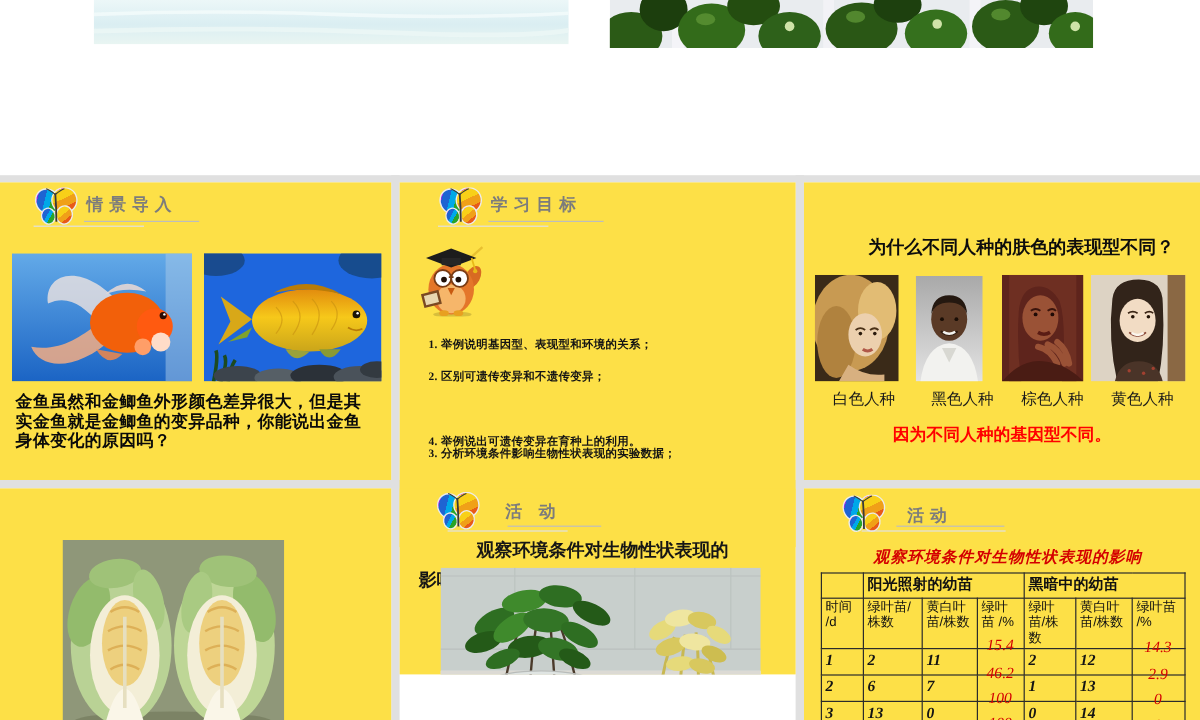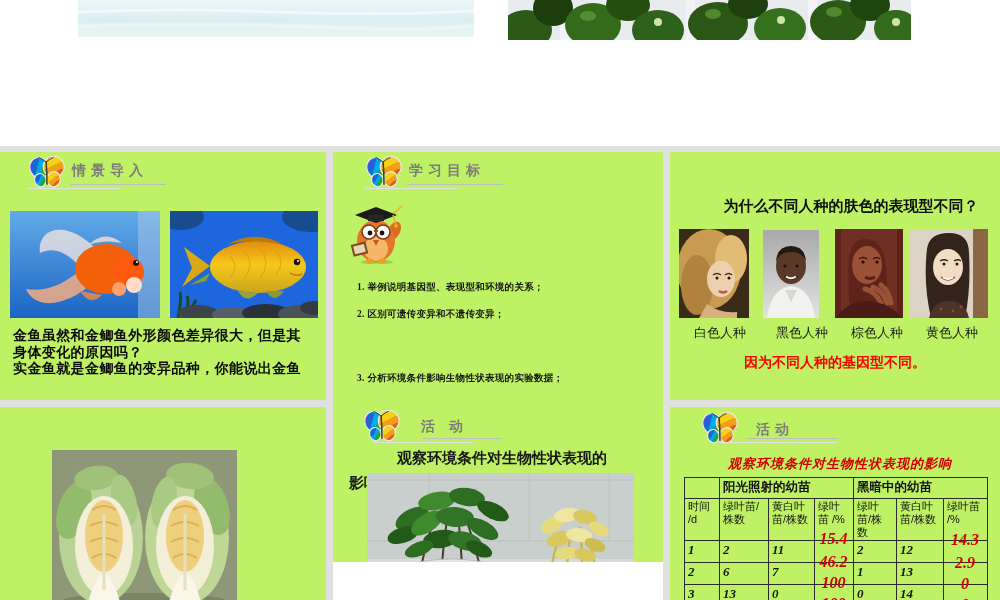--- a/index.html
+++ b/index.html
@@ -4,21 +4,21 @@
 <style>
   * { margin:0; padding:0; box-sizing:border-box; }
   html,body { width:1000px; height:600px; overflow:hidden; background:#ffffff;
               font-family:"Liberation Sans", sans-serif; }
   .stage { position:relative; width:1000px; height:600px; background:#fff; }
 
   
   .gutter-h { position:absolute; left:0; width:1000px; background:#e0e0e0; }
   .gutter-v { position:absolute; width:7px; background:#e0e0e0; }
 
-  .slide { position:absolute; background:#bef264; overflow:hidden; }
+  .slide { position:absolute; background:#fde047; overflow:hidden; }
 
   
   .logo { position:absolute; width:38px; height:33px; }
   .hd-t { position:absolute; font-size:14px; font-weight:bold; letter-spacing:5px;
           color:#7c7c7c; white-space:nowrap; }
   .ul1, .ul2 { position:absolute; height:1px; }
   .ul1 { background:#bdbdbd; }
   .ul2 { background:#e2e2e2; }
 
   .photo { position:absolute; overflow:hidden; }
@@ -49,21 +49,21 @@
                font-family:"Liberation Serif", serif; }
   table.exp { position:absolute; left:14px; top:70px; width:303px;
               border-collapse:collapse; table-layout:fixed; }
   table.exp td { border:1px solid #2b2b2b; vertical-align:top; padding:1px 3px;
                  overflow:hidden; }
   tr.gh td { height:21px; font-size:12.5px; font-weight:bold; color:#111;
              white-space:nowrap; }
   tr.ch td { height:42px; font-size:11px; line-height:13px; color:#111; }
   tr.dr td { height:22px; font-size:13px; font-family:"Liberation Serif", serif;
              font-style:italic; font-weight:bold; color:#141414; }
-  .pct { position:absolute; font-size:16px; font-weight:bold; font-style:italic;
+  .pct { position:absolute; font-size:13px; font-weight:normal; font-style:italic;
          color:#d40000; font-family:"Liberation Serif", serif; text-align:center; }
 </style>
 </head>
 <body>
 
 <svg width="0" height="0" style="position:absolute">
   <defs>
     <linearGradient id="bw1" x1="0" y1="0" x2="1" y2="1">
       <stop offset="0" stop-color="#8a2be2"></stop>
         <stop offset=".2" stop-color="#8a2be2"></stop>
@@ -204,22 +204,22 @@
         <ellipse cx="28" cy="102" rx="20" ry="8" fill="#3c444c"></ellipse>
         <ellipse cx="62" cy="104" rx="20" ry="8" fill="#565f66"></ellipse>
         <ellipse cx="96" cy="102" rx="24" ry="9" fill="#2b3138"></ellipse>
         <ellipse cx="130" cy="103" rx="22" ry="9" fill="#4a525a"></ellipse>
         <ellipse cx="144" cy="97" rx="14" ry="7" fill="#333a40"></ellipse>
       </svg>
     </div>
 
     <div class="cap">
       <div>金鱼虽然和金鲫鱼外形颜色差异很大，但是其</div>
+      <div>实金鱼就是金鲫鱼的变异品种，你能说出金鱼</div>
       <div>身体变化的原因吗？</div>
-      <div>实金鱼就是金鲫鱼的变异品种，你能说出金鱼</div>
     </div>
   </section>
 
   <section class="slide" style="left:333px; top:152px; width:330px; height:304px;">
     <svg class="logo" style="left:32px; top:4px;">
         <use href="#butterfly"></use>
       </svg>
     <span class="hd-t" style="left:76px; top:10px;">学习目标</span>
     <div class="ul1" style="left:74px; top:32px; width:96px;"></div>
     <div class="ul2" style="left:32px; top:36px; width:92px;"></div>
@@ -246,20 +246,21 @@
           <rect x="7" y="43" width="11" height="8" fill="#e8d8b0"></rect>
         </g>
         <ellipse cx="23" cy="59" rx="4" ry="2.4" fill="#e8a020"></ellipse>
         <ellipse cx="35" cy="59" rx="4" ry="2.4" fill="#e8a020"></ellipse>
       </svg>
     </div>
 
     <div class="obj" style="top:129px;">1. 举例说明基因型、表现型和环境的关系；</div>
     <div class="obj" style="top:156px;">2. 区别可遗传变异和不遗传变异；</div>
     <div class="obj" style="top:183px;margin-top:37px;">3. 分析环境条件影响生物性状表现的实验数据；</div>
+    <div class="obj" style="top:210px;">4. 举例说出可遗传变异在育种上的利用。</div>
   </section>
 
   <section class="slide" style="left:670px; top:152px; width:330px; height:248px;">
     <div class="question">为什么不同人种的肤色的表现型不同？</div>
 
     <div class="photo" style="left:9px; top:77px; width:70px; height:89px;">
       <svg width="70" height="89">
         <rect width="70" height="89" fill="#3a2a18"></rect>
         <ellipse cx="30" cy="40" rx="32" ry="40" fill="#c89a52"></ellipse>
         <ellipse cx="18" cy="56" rx="16" ry="30" fill="#b0823e"></ellipse>

